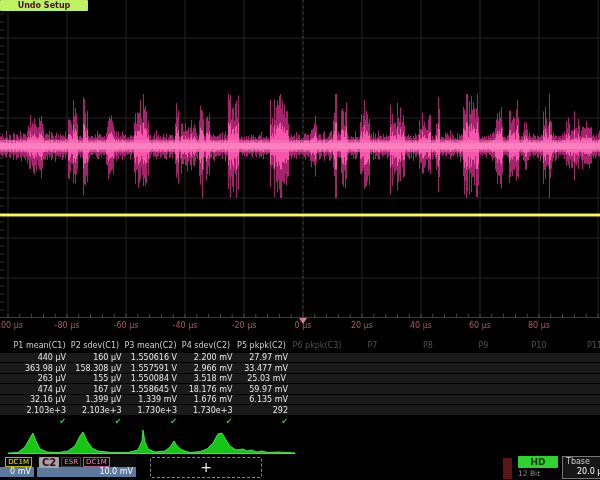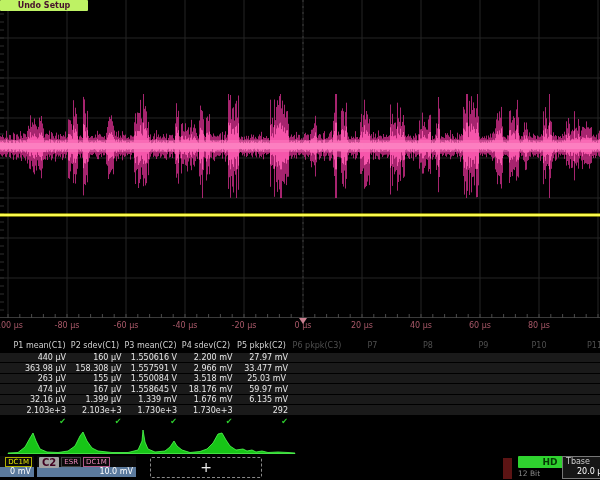--- a/index.html
+++ b/index.html
@@ -255,21 +255,21 @@
         <span class="chip" style="border:1px solid #404040;color:#ea86b8;">ESR</span>
         <span class="chip" style="border:1px solid #b05888;color:#ea86b8;">DC1M</span>
       </div>
       <div class="rowbot">10.0 mV</div>
     </div>
 
     <div class="plusbox" style="left:150px;width:110px;">+</div>
 
     <div class="sliver" style="left:503px;"></div>
 
-    <div class="hdbadge" style="left:518px;padding-left:12px;">HD</div>
+    <div class="hdbadge" style="left:518px;">HD</div>
     <div class="hdsub" style="left:518px;">12 Bit</div>
 
     <div class="tbase" style="left:562px;">
       <div class="tlab">Tbase</div>
       <div class="tval">20.0 µs</div>
     </div>
   </div>
 
 </div>
 

